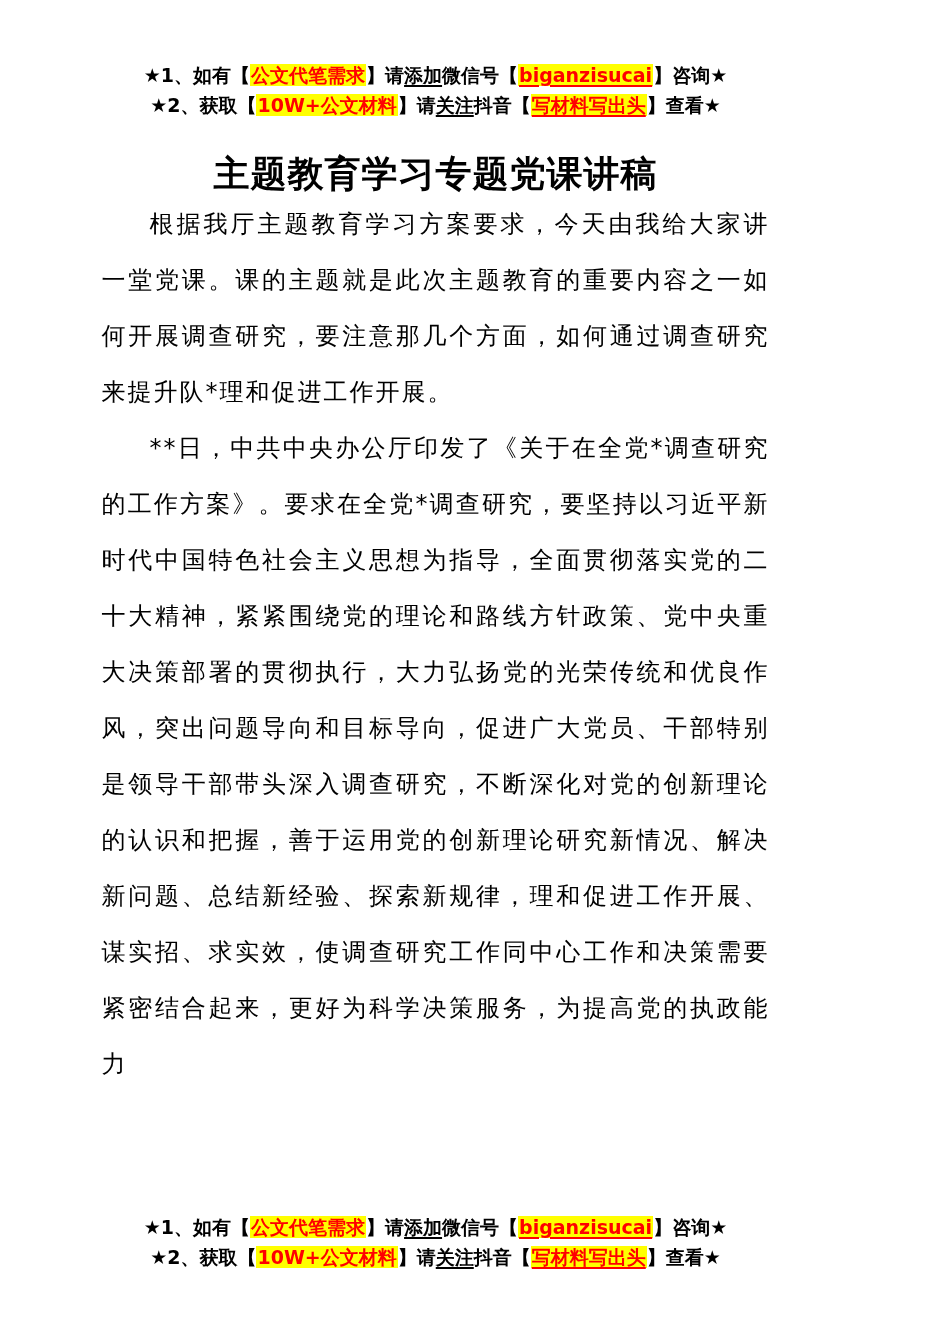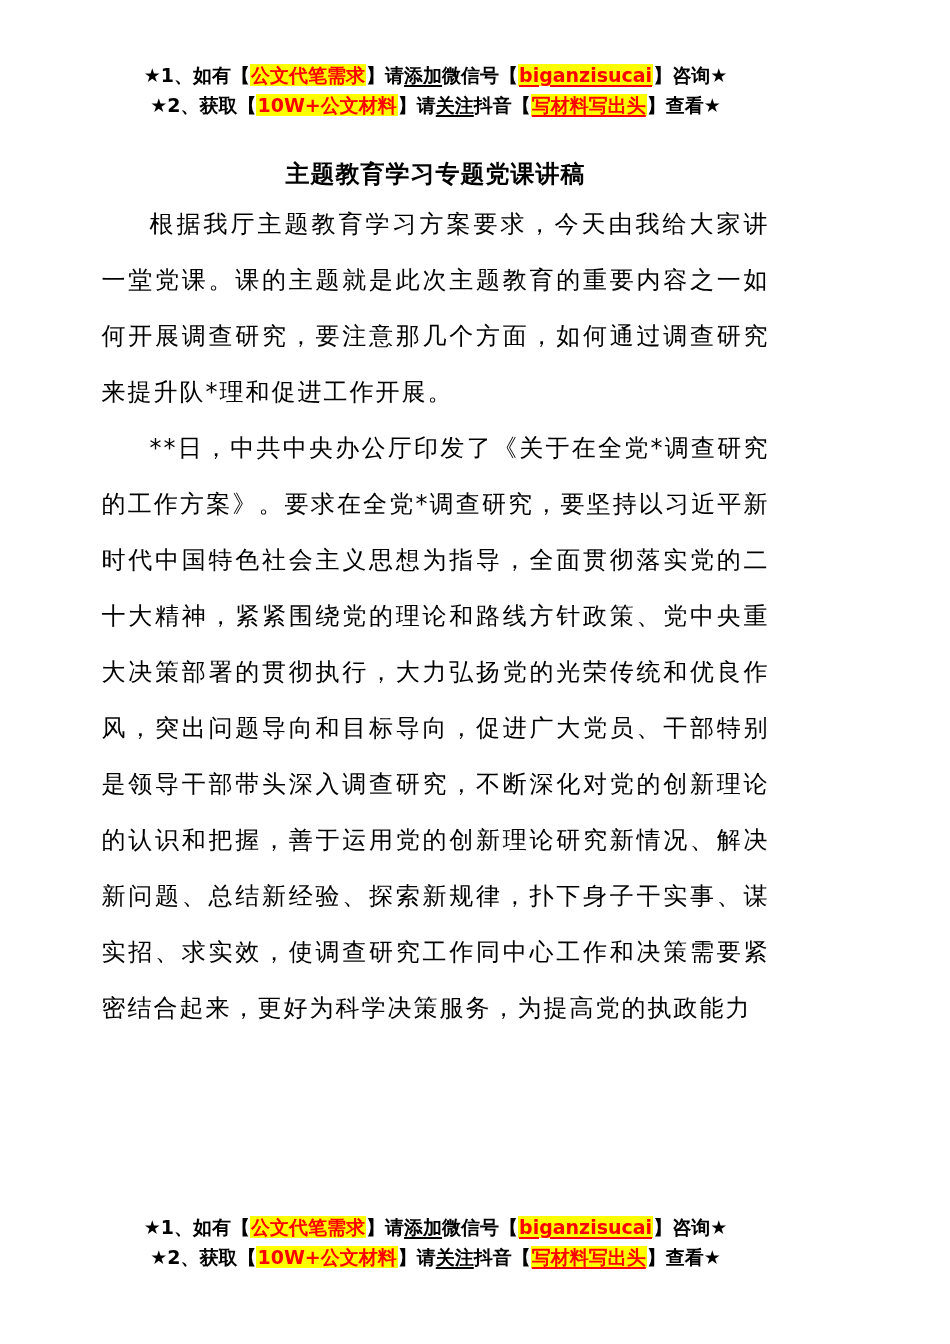--- a/index.html
+++ b/index.html
@@ -34,21 +34,21 @@
   }
   .ul {
     text-decoration: underline;
     text-decoration-thickness: 2px;
     text-underline-offset: 3px;
   }
   
   .doc-title {
     margin: 32px 0 0 0;
     text-align: center;
-    font-size: 24px;
+    font-size: 36px;
     font-weight: bold;
     letter-spacing: 1px;
     line-height: 44px;
   }
   
   .content {
     width: 668px;
     margin: 0 auto;
     font-size: 24px;
     line-height: 56px;
@@ -67,21 +67,21 @@
 
   <div class="promo promo-header">
     <div class="promo-line"><span>★1、如有【</span><span class="hl">公文代笔需求</span><span>】请</span><span class="ul">添加</span><span>微信号【</span><span class="hl ul">biganzisucai</span><span>】咨询★</span></div>
     <div class="promo-line"><span>★2、获取【</span><span class="hl">10W+公文材料</span><span>】请</span><span class="ul">关注</span><span>抖音【</span><span class="hl ul">写材料写出头</span><span>】查看★</span></div>
   </div>
 
   <h1 class="doc-title">主题教育学习专题党课讲稿</h1>
 
   <div class="content">
     <p class="para-intro">根据我厅主题教育学习方案要求，今天由我给大家讲一堂党课。课的主题就是此次主题教育的重要内容之一如何开展调查研究，要注意那几个方面，如何通过调查研究来提升队*理和促进工作开展。</p>
-    <p class="para-section">**日，中共中央办公厅印发了《关于在全党*调查研究的工作方案》。要求在全党*调查研究，要坚持以习近平新时代中国特色社会主义思想为指导，全面贯彻落实党的二十大精神，紧紧围绕党的理论和路线方针政策、党中央重大决策部署的贯彻执行，大力弘扬党的光荣传统和优良作风，突出问题导向和目标导向，促进广大党员、干部特别是领导干部带头深入调查研究，不断深化对党的创新理论的认识和把握，善于运用党的创新理论研究新情况、解决新问题、总结新经验、探索新规律，扑下身子干实事、谋实招、求实效，使调查研究工作同中心工作和决策需要紧密结合起来，更好为科学决策服务，为提高党的执政能力</p>
+    <p class="para-section">**日，中共中央办公厅印发了《关于在全党*调查研究的工作方案》。要求在全党*调查研究，要坚持以习近平新时代中国特色社会主义思想为指导，全面贯彻落实党的二十大精神，紧紧围绕党的理论和路线方针政策、党中央重大决策部署的贯彻执行，大力弘扬党的光荣传统和优良作风，突出问题导向和目标导向，促进广大党员、干部特别是领导干部带头深入调查研究，不断深化对党的创新理论的认识和把握，善于运用党的创新理论研究新情况、解决新问题、总结新经验、探索新规律，理和促进工作开展、谋实招、求实效，使调查研究工作同中心工作和决策需要紧密结合起来，更好为科学决策服务，为提高党的执政能力</p>
   </div>
 
   <div class="promo promo-footer">
     <div class="promo-line"><span>★1、如有【</span><span class="hl">公文代笔需求</span><span>】请</span><span class="ul">添加</span><span>微信号【</span><span class="hl ul">biganzisucai</span><span>】咨询★</span></div>
     <div class="promo-line"><span>★2、获取【</span><span class="hl">10W+公文材料</span><span>】请</span><span class="ul">关注</span><span>抖音【</span><span class="hl ul">写材料写出头</span><span>】查看★</span></div>
   </div>
 
 </div>
 
 </body></html>

